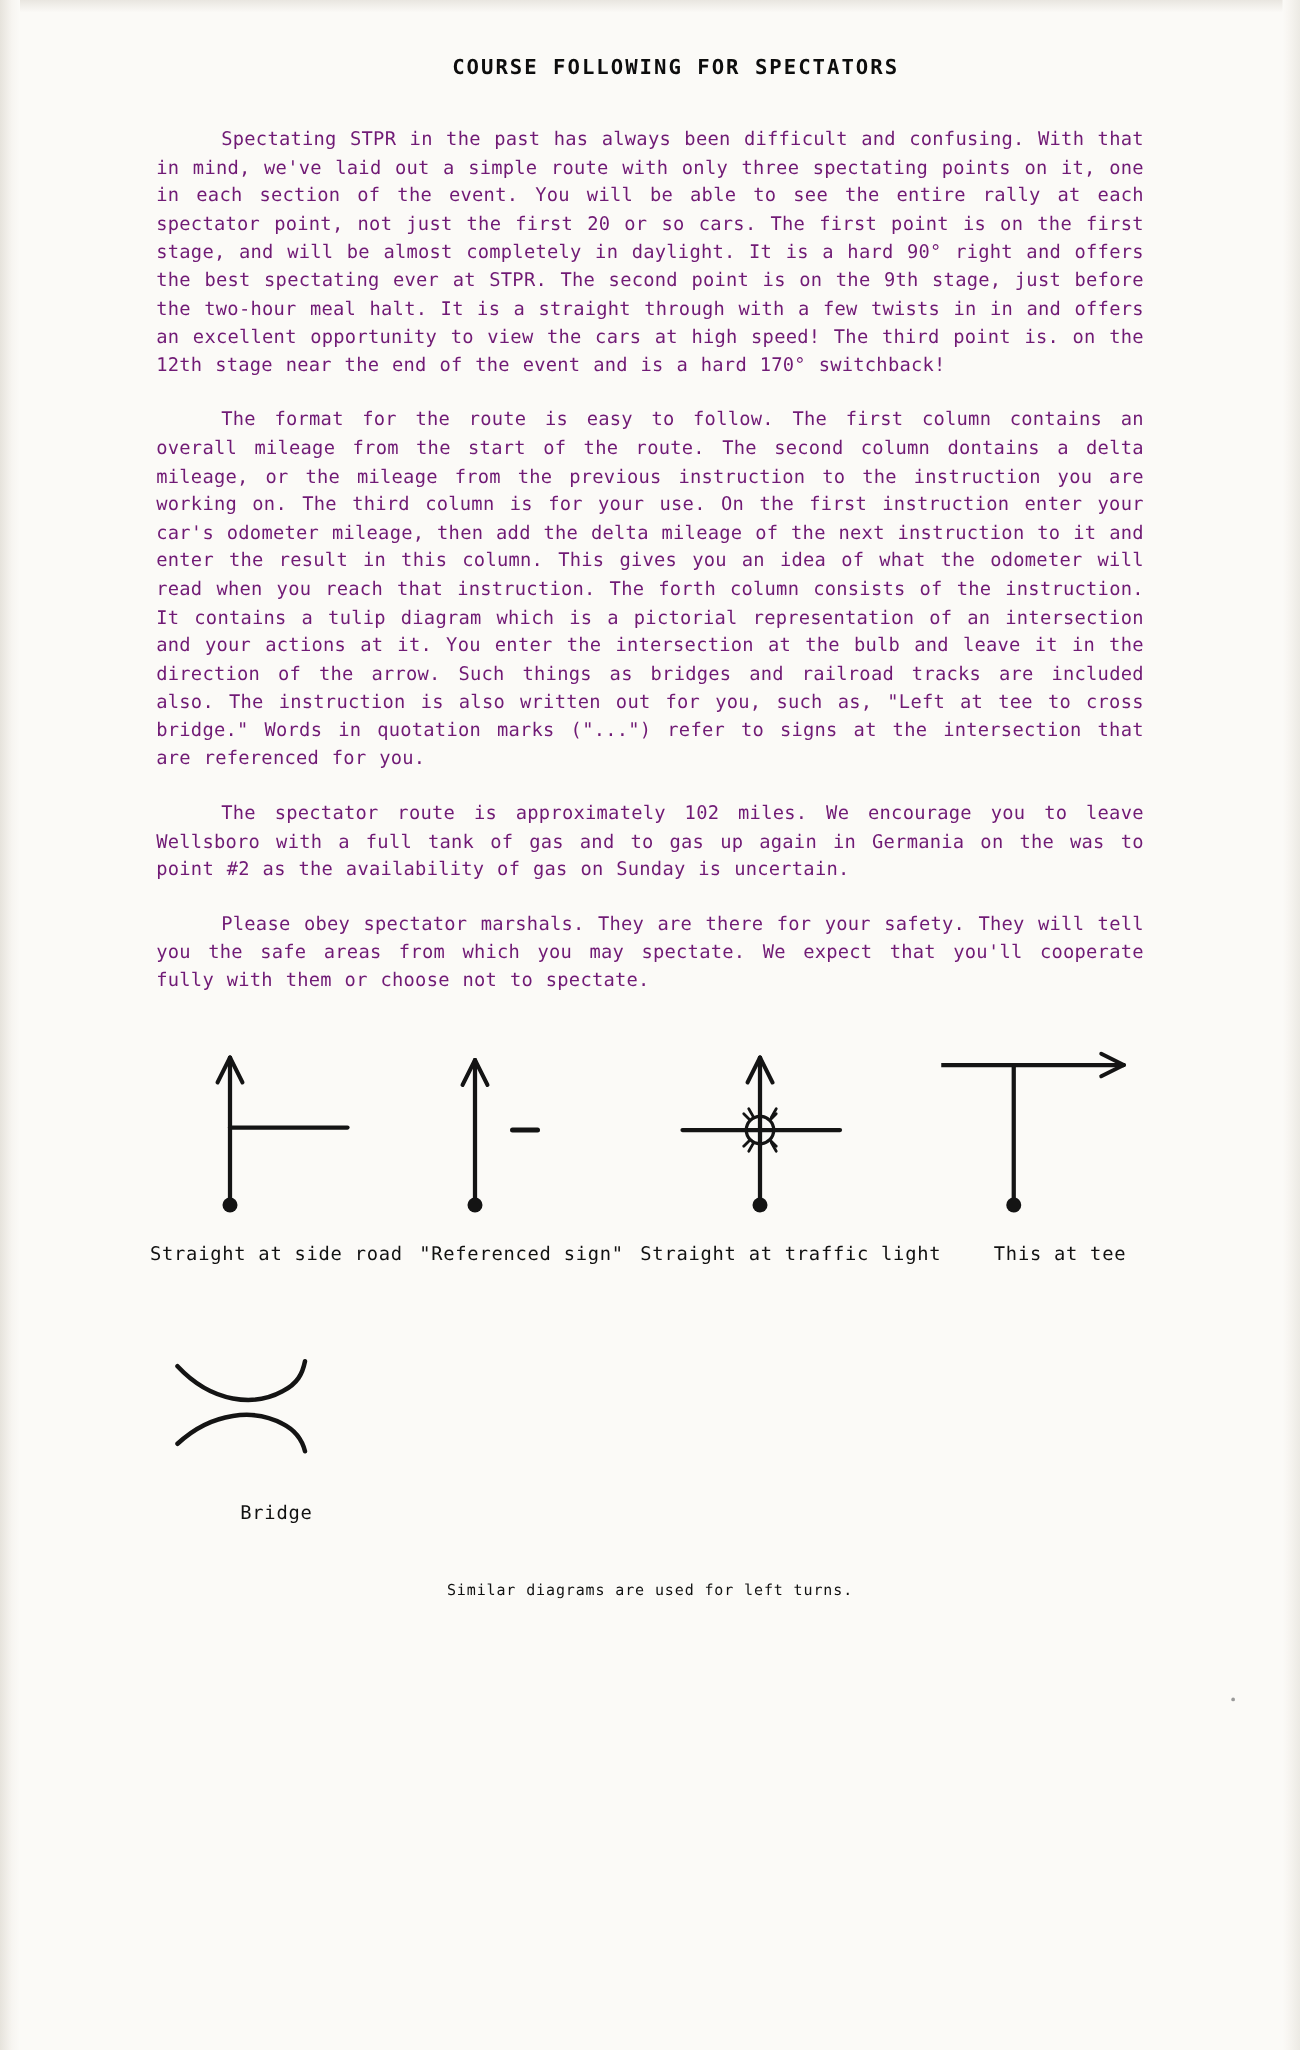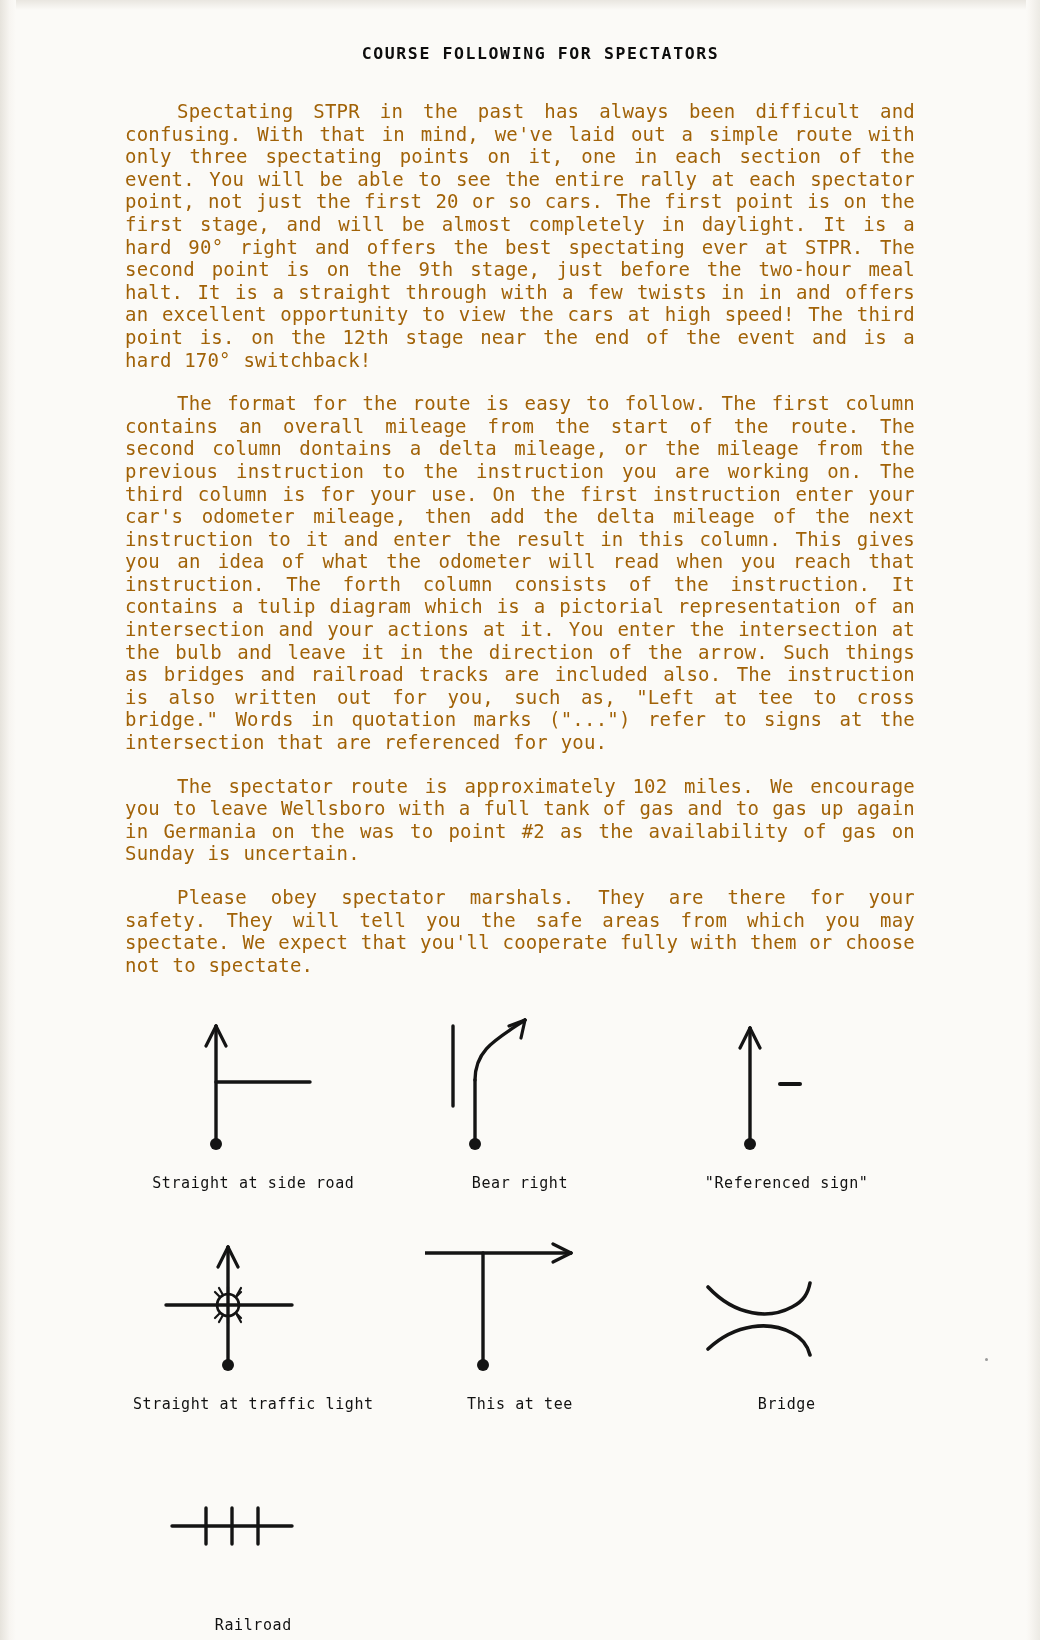--- a/index.html
+++ b/index.html
@@ -50,39 +50,39 @@
     font-weight: 700;
     margin-top: 44px;
     color: #0d0d0d;
     padding-left: 41px;
   }
   .body-col {
     margin: 0 auto;
     width: 790px;
   }
   p.para {
-    font-size: 19px;
+    font-size: 15px;
     line-height: 22.6px;
     text-align: justify;
     text-indent: 52px;
     margin: 0 0 21px 0;
     letter-spacing: 0.2px;
     word-spacing: 1px;
-    color: #a16207;
+    color: #701a75;
   }
   p.para:first-of-type {
     margin-top: 37px;
   }
   
   .diagram-grid {
     margin: 34px auto 0 auto;
     width: 800px;
     display: grid;
-    grid-template-columns: repeat(3, 1fr);
-    row-gap: 15px;
+    grid-template-columns: repeat(4, 1fr);
+    row-gap: 1px;
   }
   .diagram-cell {
     display: flex;
     flex-direction: column;
     align-items: center;
     justify-content: flex-end;
   }
   .diagram-art {
     height: 150px;
     display: flex;
@@ -143,35 +143,20 @@
               <path d="M58 16 L48 36" stroke-width="3.2"></path>
               <path d="M58 16 L68 36" stroke-width="3.2"></path>
             </g>
             <circle cx="58" cy="134" r="6" fill="#141414"></circle>
           </svg>
         </div>
         <div class="diagram-label">Straight at side road</div>
       </div>
 
 
-      <div class="diagram-cell">
-        <div class="diagram-art">
-          <svg width="190" height="150" viewBox="0 0 190 150">
-            <g stroke="#141414" stroke-width="3.4" stroke-linecap="round" fill="none">
-              <line x1="50" y1="132" x2="50" y2="70"></line>
-              <path d="M50 70 C50 40, 70 30, 100 10"></path>
-              <line x1="28" y1="16" x2="28" y2="96"></line>
-              <path d="M100 10 L84 16" stroke-width="3.2"></path>
-              <path d="M100 10 L96 28" stroke-width="3.2"></path>
-            </g>
-            <circle cx="50" cy="134" r="6" fill="#141414"></circle>
-          </svg>
-        </div>
-        <div class="diagram-label">Bear right</div>
-      </div>
 
       <div class="diagram-cell">
         <div class="diagram-art">
           <svg width="190" height="150" viewBox="0 0 190 150">
             <g stroke="#141414" stroke-width="3.4" stroke-linecap="round" fill="none">
               <line x1="58" y1="132" x2="58" y2="18"></line>
               <path d="M58 18 L48 38" stroke-width="3.2"></path>
               <path d="M58 18 L68 38" stroke-width="3.2"></path>
               <line x1="88" y1="74" x2="108" y2="74" stroke-width="4"></line>
             </g>
@@ -232,32 +217,19 @@
           <svg width="190" height="150" viewBox="0 0 190 150">
             <g stroke="#141414" stroke-width="3.6" stroke-linecap="round" fill="none">
               <path d="M16 56 C44 86, 78 88, 100 76 C112 70, 116 62, 118 52"></path>
               <path d="M16 118 C44 92, 78 90, 100 102 C112 108, 116 116, 118 124"></path>
             </g>
           </svg>
         </div>
         <div class="diagram-label">Bridge</div>
       </div>
 
-      <div class="diagram-cell">
-        <div class="diagram-art">
-          <svg width="190" height="150" viewBox="0 0 190 150">
-            <g stroke="#141414" stroke-width="3.4" stroke-linecap="round" fill="none">
-              <line x1="14" y1="74" x2="134" y2="74"></line>
-              <line x1="48" y1="56" x2="48" y2="92"></line>
-              <line x1="74" y1="56" x2="74" y2="92"></line>
-              <line x1="100" y1="56" x2="100" y2="92"></line>
-            </g>
-          </svg>
-        </div>
-        <div class="diagram-label">Railroad</div>
-      </div>
 
     </div>
 
     <div class="footer-note">Similar diagrams are used for left turns.</div>
 
   </div>
 </div>
 
 </body></html>

